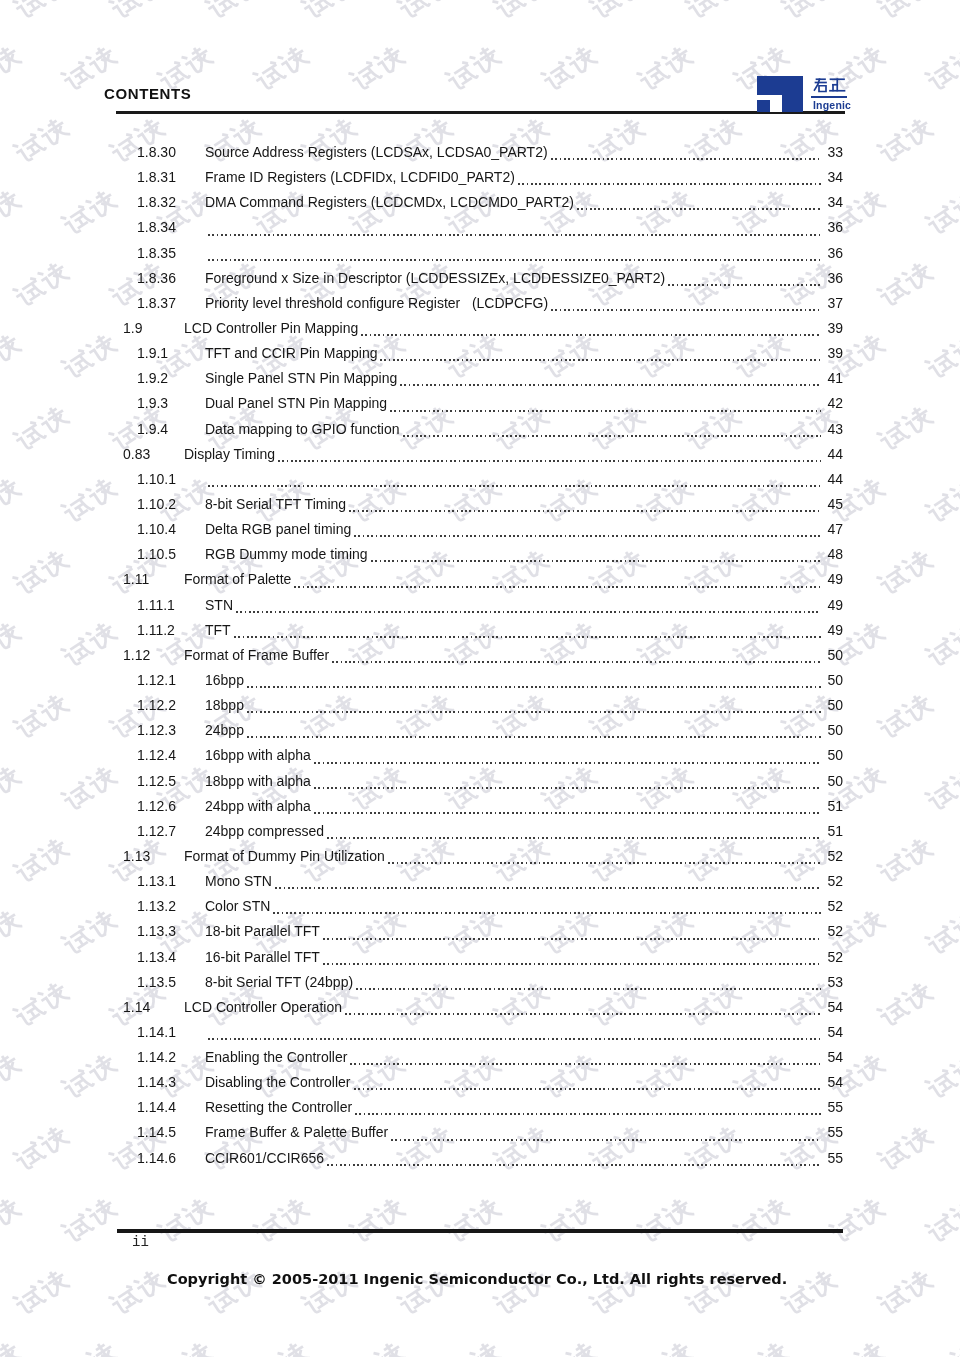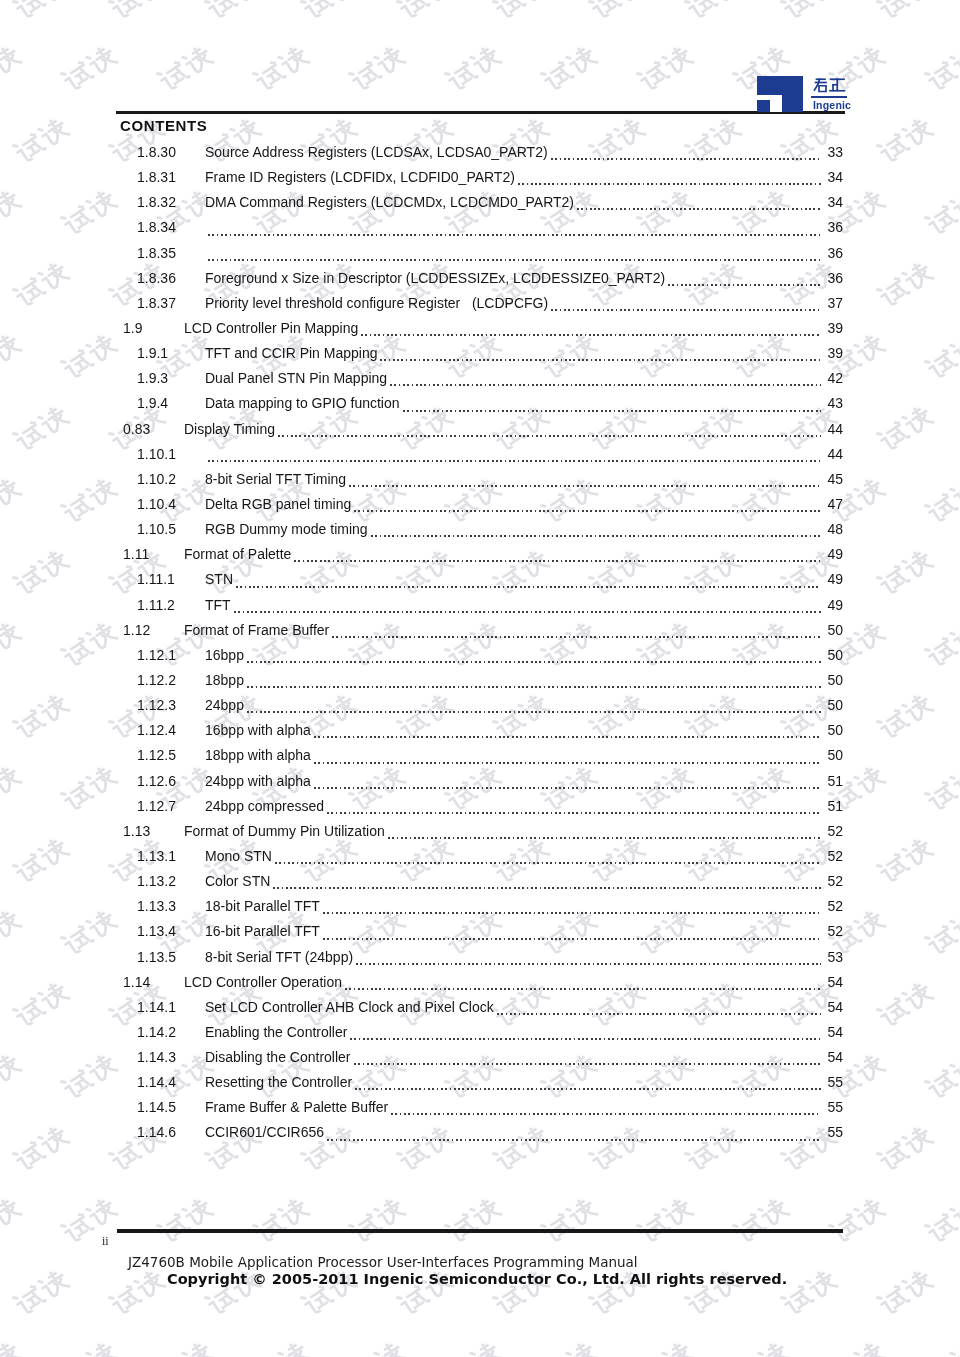--- a/index.html
+++ b/index.html
@@ -15,22 +15,22 @@
     color:#b4b4c2; opacity:0.40; transform:rotate(-33deg);
   }
   .wm svg, #wm-proto svg { width:100%; height:100%; display:block; }
   .wm-stroke { fill:none; stroke:currentColor; stroke-width:3.1; stroke-linecap:square; }
 
   
   .content { position:absolute; inset:0; z-index:2; }
 
   
   .hdr-title {
-    position:absolute; left:120px; top:85px;
-    font-weight:bold; font-size:15px; letter-spacing:0.6px; color:#111;margin-top:32px;
+    position:absolute; left:104px; top:85px;
+    font-weight:bold; font-size:15px; letter-spacing:0.6px; color:#111;
   }
   .hdr-rule { position:absolute; left:116px; top:111px; width:729px; height:3px; background:#1a1a1a; }
 
   
   .logo { position:absolute; left:757px; top:76px; width:92px; height:40px; }
   .logo-mark { position:absolute; left:0; top:0; width:46px; height:36px; }
   .lm-big   { position:absolute; left:0; top:0; width:46px; height:36px; background:#1c3c92; }
   .lm-notch { position:absolute; left:0; top:19px; width:25px; height:17px; background:#ffffff; }
   .lm-small { position:absolute; left:0; top:24px; width:13px; height:12px; background:#1c3c92; }
   .logo-cn { position:absolute; left:54px; top:1px; width:36px; height:16px; color:#1c3c92; }
@@ -54,21 +54,21 @@
   .toc-row .title { flex:0 0 auto; }
   .toc-row .leader {
     flex:1 1 auto; align-self:flex-end; height:2px; min-width:10px;
     margin:0 2px 5px 3px;
     background:repeating-linear-gradient(90deg, #3d3d3d 0 1.7px, transparent 1.7px 4.3px);
   }
   .toc-row .pg { flex:0 0 auto; min-width:20px; text-align:right; }
 
   
   .ft-rule { position:absolute; left:117px; top:1229px; width:726px; height:4px; background:#171717; }
-  .ft-ii { position:absolute; left:102px; top:1234px; font-family:Liberation Serif, serif; font-size:12px; color:#222; }
+  .ft-ii { position:absolute; left:132px; top:1234px; font-family:Liberation Mono, monospace; font-size:14px; color:#222; }
   .ft-line1 {
     position:absolute; left:128px; top:1254px;
     font-family:"DejaVu Sans", sans-serif; font-size:13.5px; color:#1c1c1c;
   }
   .ft-line2 {
     position:absolute; left:167px; top:1271px;
     font-family:"DejaVu Sans", sans-serif; font-size:14.5px; font-weight:bold; color:#101010;
   }
 </style>
 </head>
@@ -3934,20 +3934,26 @@
           <span class="num">1.9</span>
           <span class="title">LCD Controller Pin Mapping</span>
           <span class="leader"></span>
           <span class="pg">39</span>
         </div>
         <div class="toc-row lvl3">
           <span class="num">1.9.1</span>
           <span class="title">TFT and CCIR Pin Mapping</span>
           <span class="leader"></span>
           <span class="pg">39</span>
+        </div>
+        <div class="toc-row lvl3">
+          <span class="num">1.9.2</span>
+          <span class="title">Single Panel STN Pin Mapping</span>
+          <span class="leader"></span>
+          <span class="pg">41</span>
         </div>
         <div class="toc-row lvl3">
           <span class="num">1.9.3</span>
           <span class="title">Dual Panel STN Pin Mapping</span>
           <span class="leader"></span>
           <span class="pg">42</span>
         </div>
         <div class="toc-row lvl3">
           <span class="num">1.9.4</span>
           <span class="title">Data mapping to GPIO function</span>
@@ -4086,21 +4092,20 @@
           <span class="pg">53</span>
         </div>
         <div class="toc-row lvl2">
           <span class="num">1.14</span>
           <span class="title">LCD Controller Operation</span>
           <span class="leader"></span>
           <span class="pg">54</span>
         </div>
         <div class="toc-row lvl3">
           <span class="num">1.14.1</span>
-          <span class="title">Set LCD Controller AHB Clock and Pixel Clock</span>
           <span class="leader"></span>
           <span class="pg">54</span>
         </div>
         <div class="toc-row lvl3">
           <span class="num">1.14.2</span>
           <span class="title">Enabling the Controller</span>
           <span class="leader"></span>
           <span class="pg">54</span>
         </div>
         <div class="toc-row lvl3">
@@ -4124,17 +4129,16 @@
         <div class="toc-row lvl3">
           <span class="num">1.14.6</span>
           <span class="title">CCIR601/CCIR656</span>
           <span class="leader"></span>
           <span class="pg">55</span>
         </div>
       </div>
 
     <div class="ft-rule"></div>
     <div class="ft-ii">ii</div>
-    <div class="ft-line1">JZ4760B Mobile Application Processor User-Interfaces Programming Manual</div>
     <div class="ft-line2">Copyright © 2005-2011 Ingenic Semiconductor Co., Ltd. All rights reserved.</div>
 
   </div>
 </div>
 
 </body></html>

